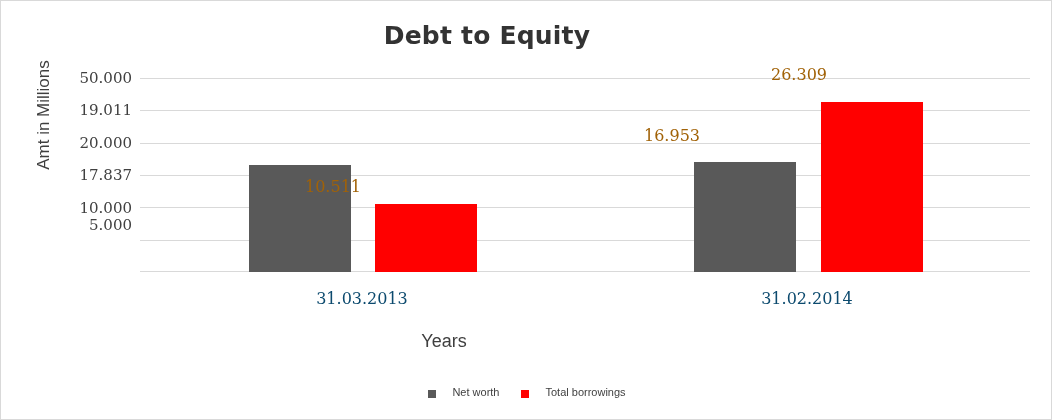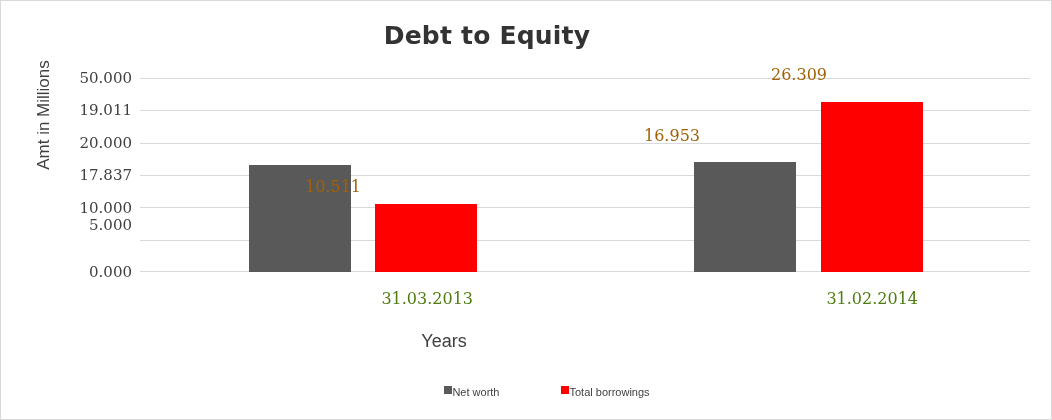--- a/index.html
+++ b/index.html
@@ -96,24 +96,24 @@
     font-family: "DejaVu Serif", serif;
     font-size: 16px;
     color: #a16207;
     white-space: nowrap;
   }
 
   
   .cat-label {
     position: absolute;
     top: 288px;
-    text-align: right;
+    text-align: center;
     font-family: "DejaVu Serif", serif;
     font-size: 16px;
-    color: #4d7c0f;
+    color: #0c4a6e;
   }
 
   
   .x-axis-title {
     position: absolute;
     left: 0;
     top: 330px;
     width: 886px;
     text-align: center;
     font-family: "Liberation Sans", sans-serif;
@@ -127,23 +127,22 @@
     left: 0;
     top: 385px;
     width: 1052px;
     display: flex;
     justify-content: center;
     align-items: center;
     gap: 22px;
   }
   .legend-item {
     display: flex;
-    align-items: flex-start;
-    gap: 0;
-    margin-left: 40px;
+    align-items: flex-end;
+    gap: 16px;
   }
   .legend-swatch {
     width: 8px;
     height: 8px;
     display: inline-block;
   }
   .legend-text {
     font-family: "Liberation Sans", sans-serif;
     font-size: 11px;
     color: #3f3f3f;
@@ -158,21 +157,20 @@
 
   <div class="y-axis-title">Amt in Millions</div>
 
   <div class="y-ticks-wrap">
     <div class="y-tick" style="top:0px;">50.000</div>
     <div class="y-tick" style="top:32.3px;">19.011</div>
     <div class="y-tick" style="top:64.7px;">20.000</div>
     <div class="y-tick" style="top:97px;">17.837</div>
     <div class="y-tick" style="top:130px;text-align:right;">10.000</div>
     <div class="y-tick" style="top:147px;">5.000</div>
-    <div class="y-tick" style="top:194px;">0.000</div>
   </div>
 
   <div class="plot-area">
     <div class="gridline" style="top:0px;"></div>
     <div class="gridline" style="top:32.3px;"></div>
     <div class="gridline" style="top:64.7px;"></div>
     <div class="gridline" style="top:97px;"></div>
     <div class="gridline" style="top:129.3px;"></div>
     <div class="gridline" style="top:161.7px;"></div>
     <div class="gridline" style="top:193px;"></div>

